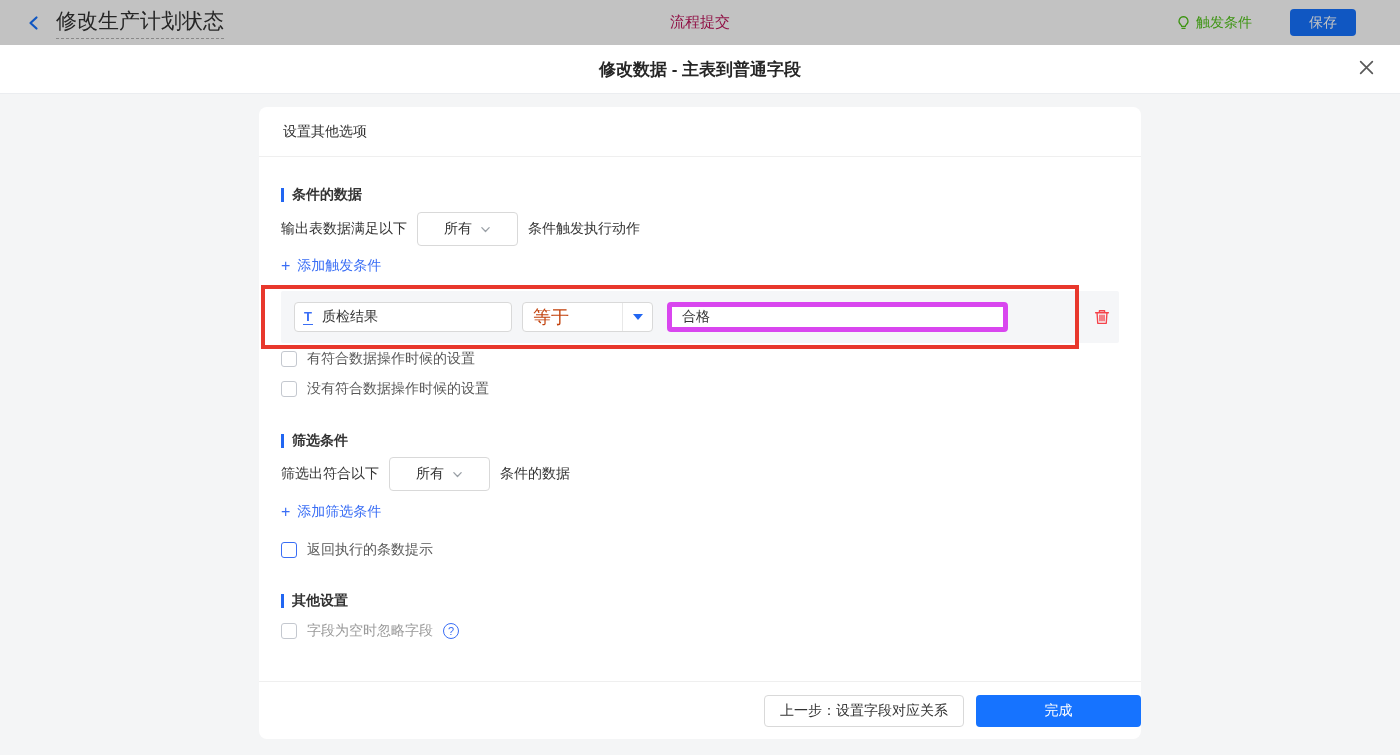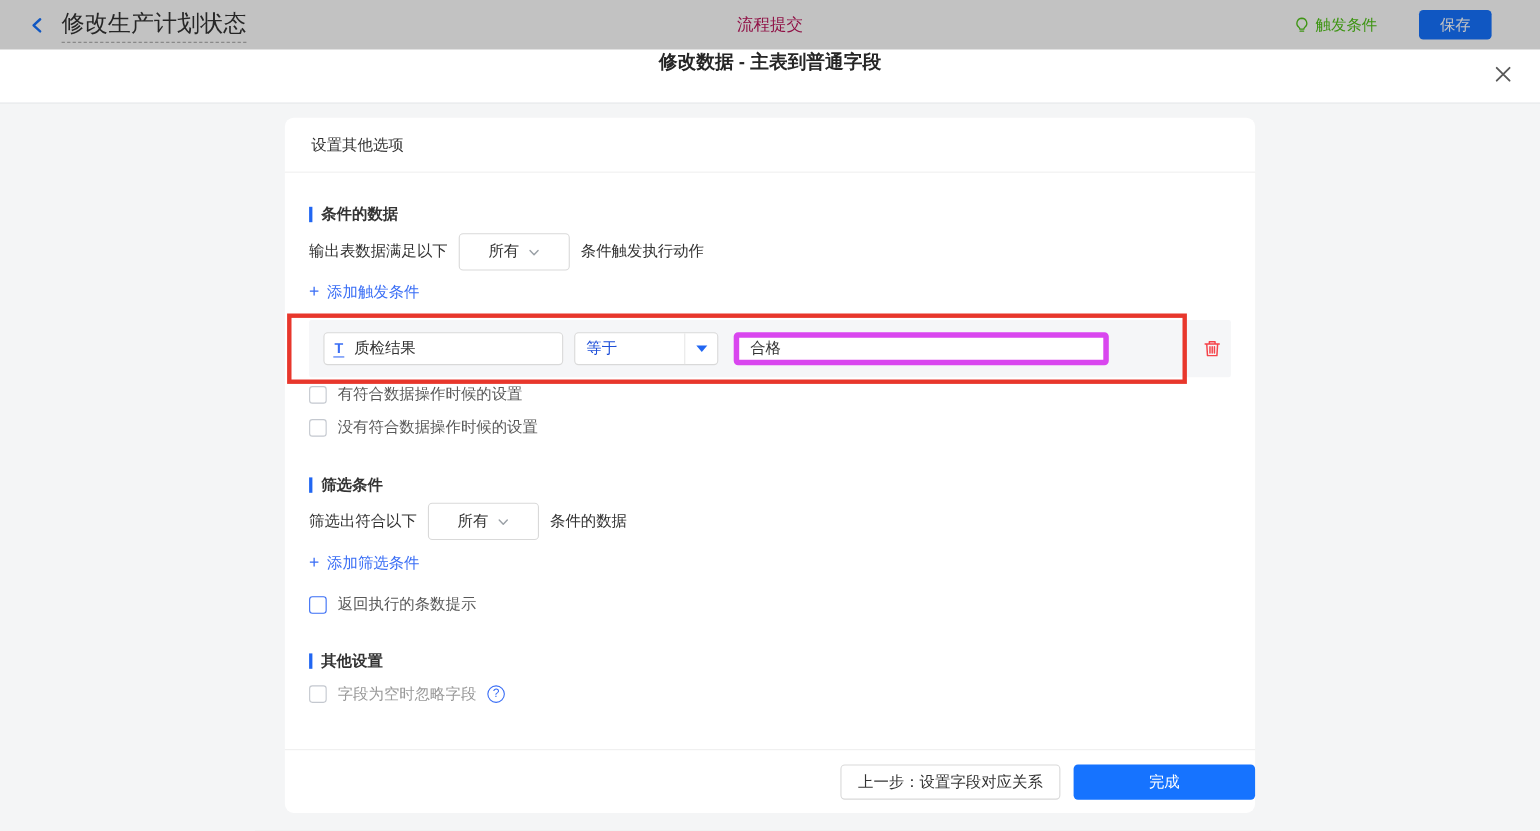--- a/index.html
+++ b/index.html
@@ -35,21 +35,21 @@
   
   .mask { position:absolute; inset:0; background:rgba(0,0,0,0.24); z-index:50; }
 
   
   .modal {
     position:absolute; top:45px; left:0; right:0; bottom:0; z-index:100;
     display:flex; flex-direction:column;
   }
   .modal-header {
     height:49px; background:#fff; border-bottom:1px solid #ebedf0;
-    display:flex; justify-content:center; position:relative;
+    display:flex; align-items:center; justify-content:center; position:relative;
   }
   .modal-title { font-size:17px; font-weight:bold; color:#262626; }
   .modal-close { position:absolute; right:25px; top:14px; cursor:pointer; display:flex; }
   .modal-body { flex:1; background:#f4f5f6; }
 
   
   .card {
     width:882px; height:632px; margin:13px auto 0; background:#fff;
     border-radius:8px; display:flex; flex-direction:column;
   }
@@ -90,21 +90,21 @@
     border-bottom:1.5px solid #3a6ef5; padding:0 1px 1px; flex:none;
   }
   .field-box input, .val-input {
     border:none; outline:none; background:transparent; font-size:14px; color:#333;
     font-family:"Liberation Sans",sans-serif; width:100%;
   }
   .op-select {
     margin-left:10px; width:131px; height:30px; border:1px solid #d9d9d9; border-radius:4px;
     background:#fff; display:flex; align-items:center; cursor:pointer;
   }
-  .op-label { flex:1; padding-left:10px; font-size:14px; color:#1d4ed8; }
+  .op-label { flex:1; padding-left:10px; font-size:18px; color:#c2410c; }
   .op-caret {
     width:30px; height:100%; border-left:1px solid #e8e8e8;
     display:flex; align-items:center; justify-content:center;
   }
   .tri-down { width:0; height:0; border-left:5px solid transparent; border-right:5px solid transparent; border-top:6px solid #2166f2; }
   .value-box {
     margin-left:14px; width:341px; height:30px; border:5px solid #d946ef; border-radius:4px;
     background:#fff; display:flex; align-items:center; padding:0 10px;
   }
   .trash { position:absolute; left:812px; top:17px; cursor:pointer; display:flex; }

